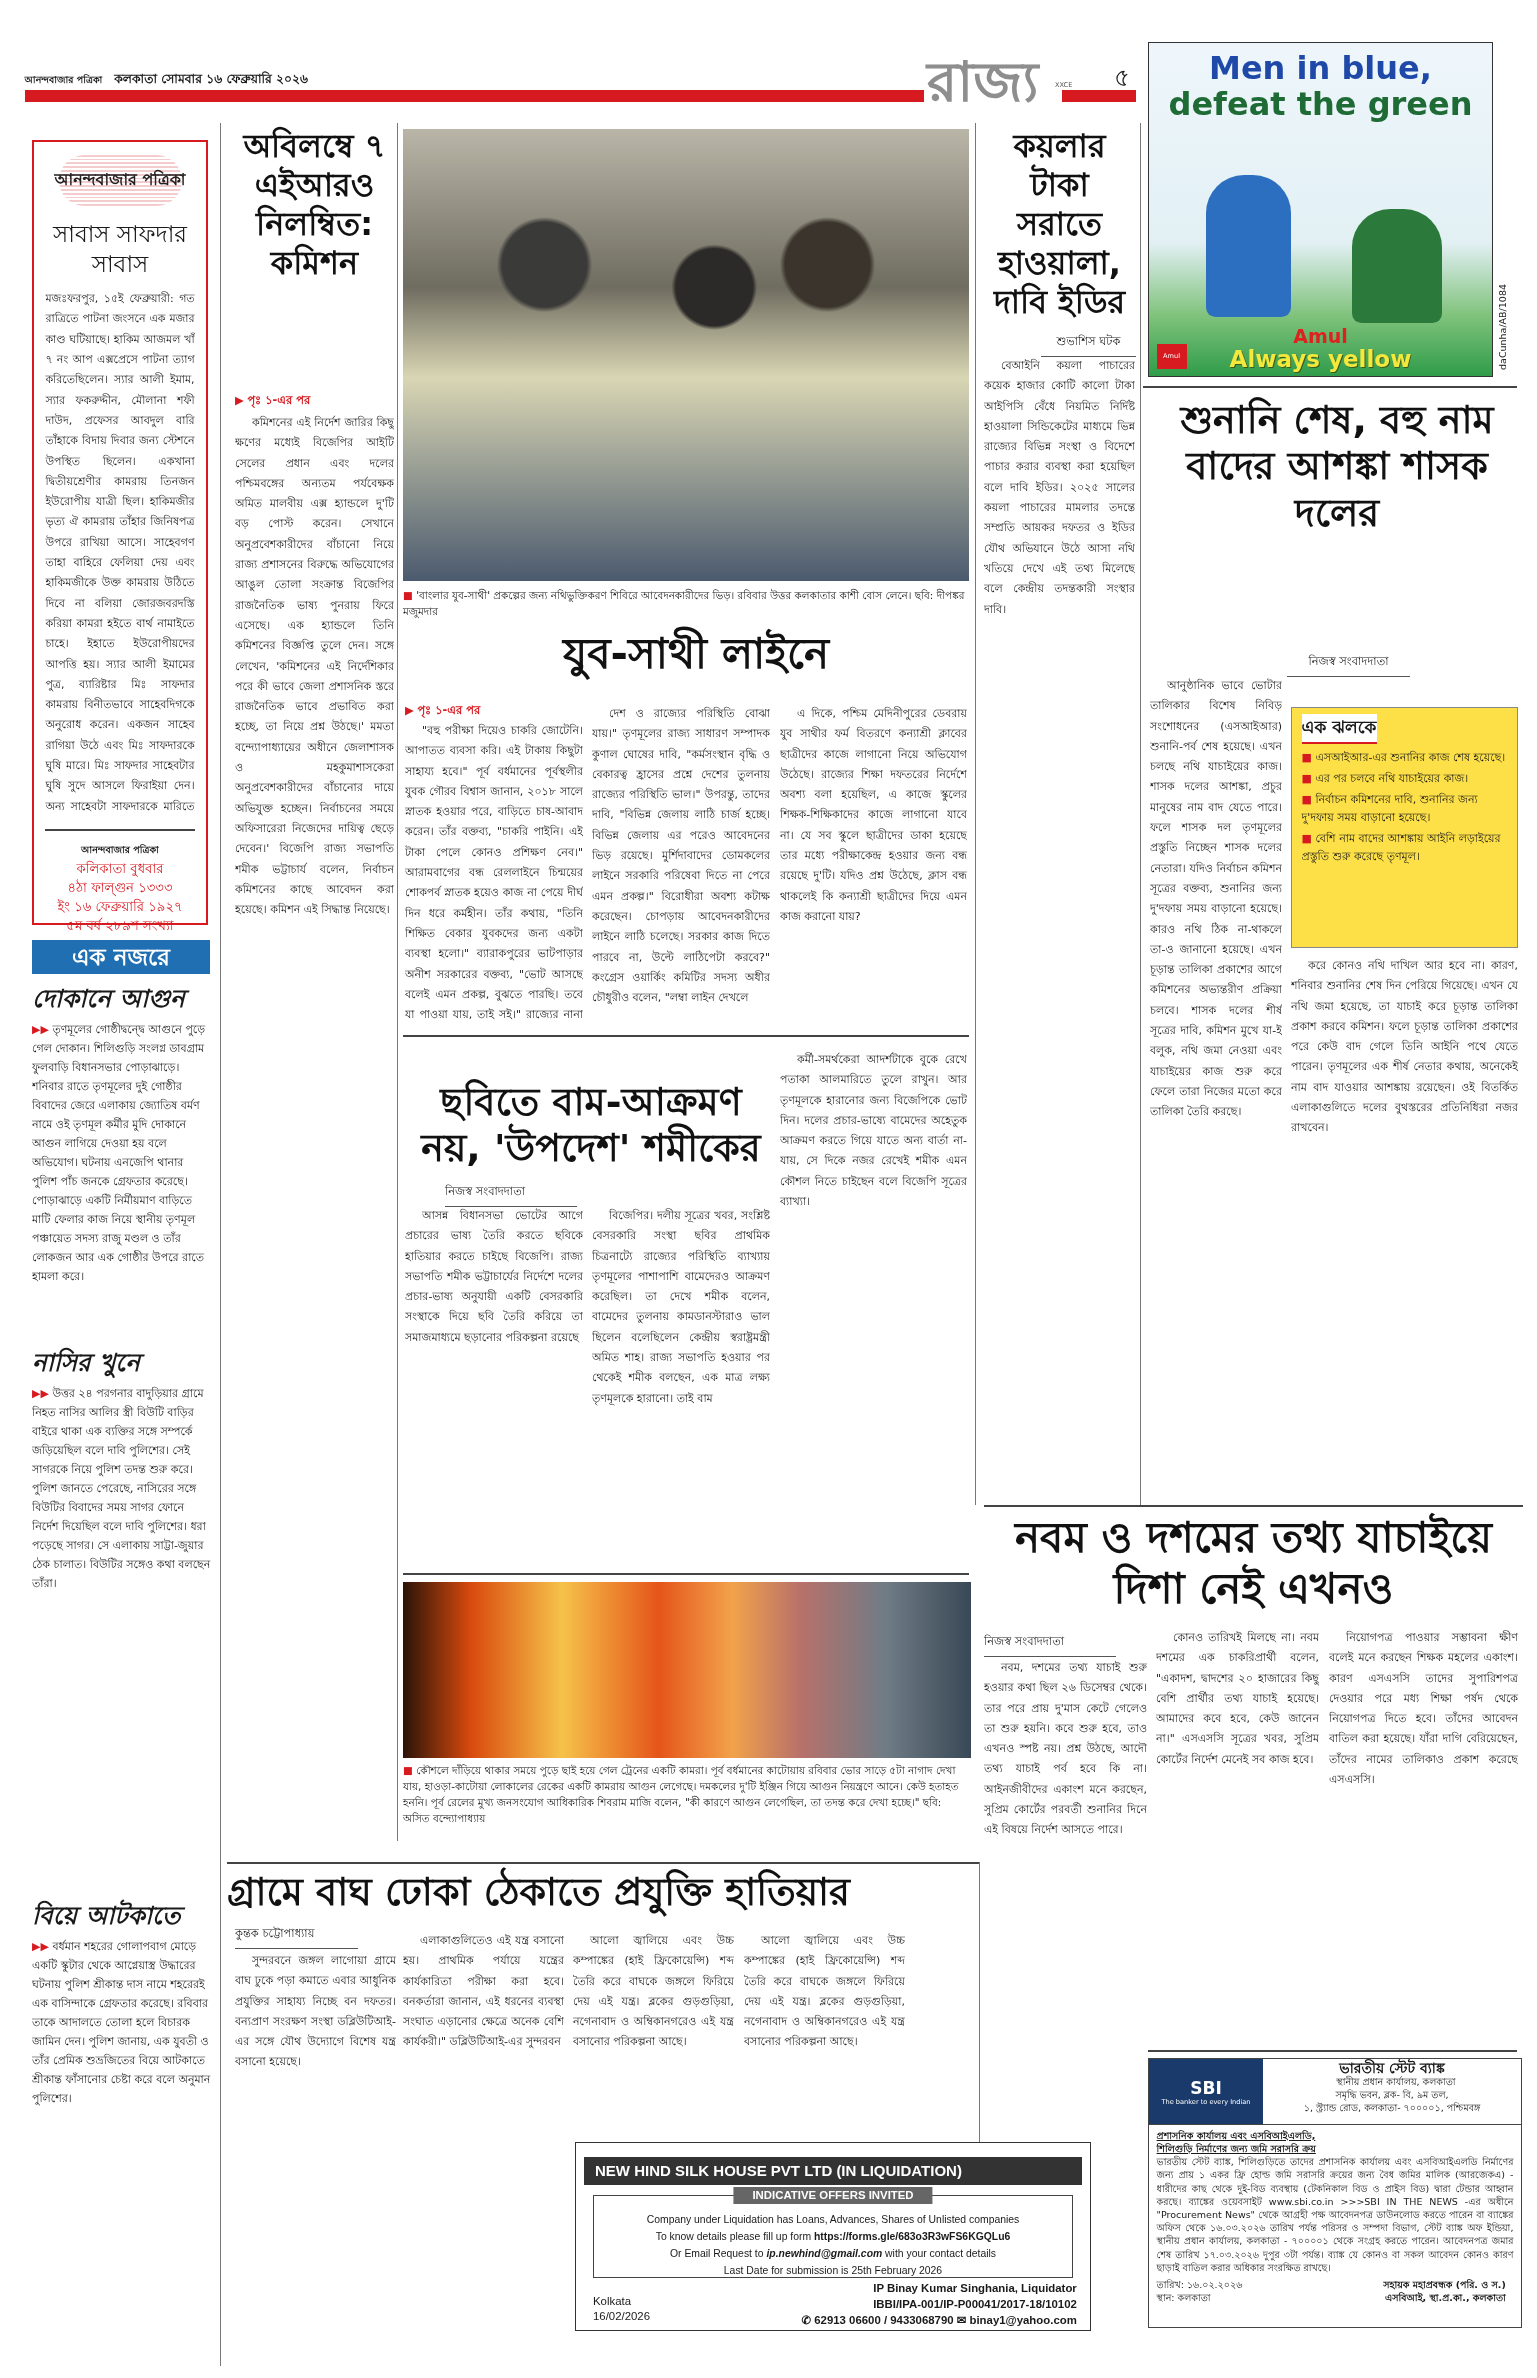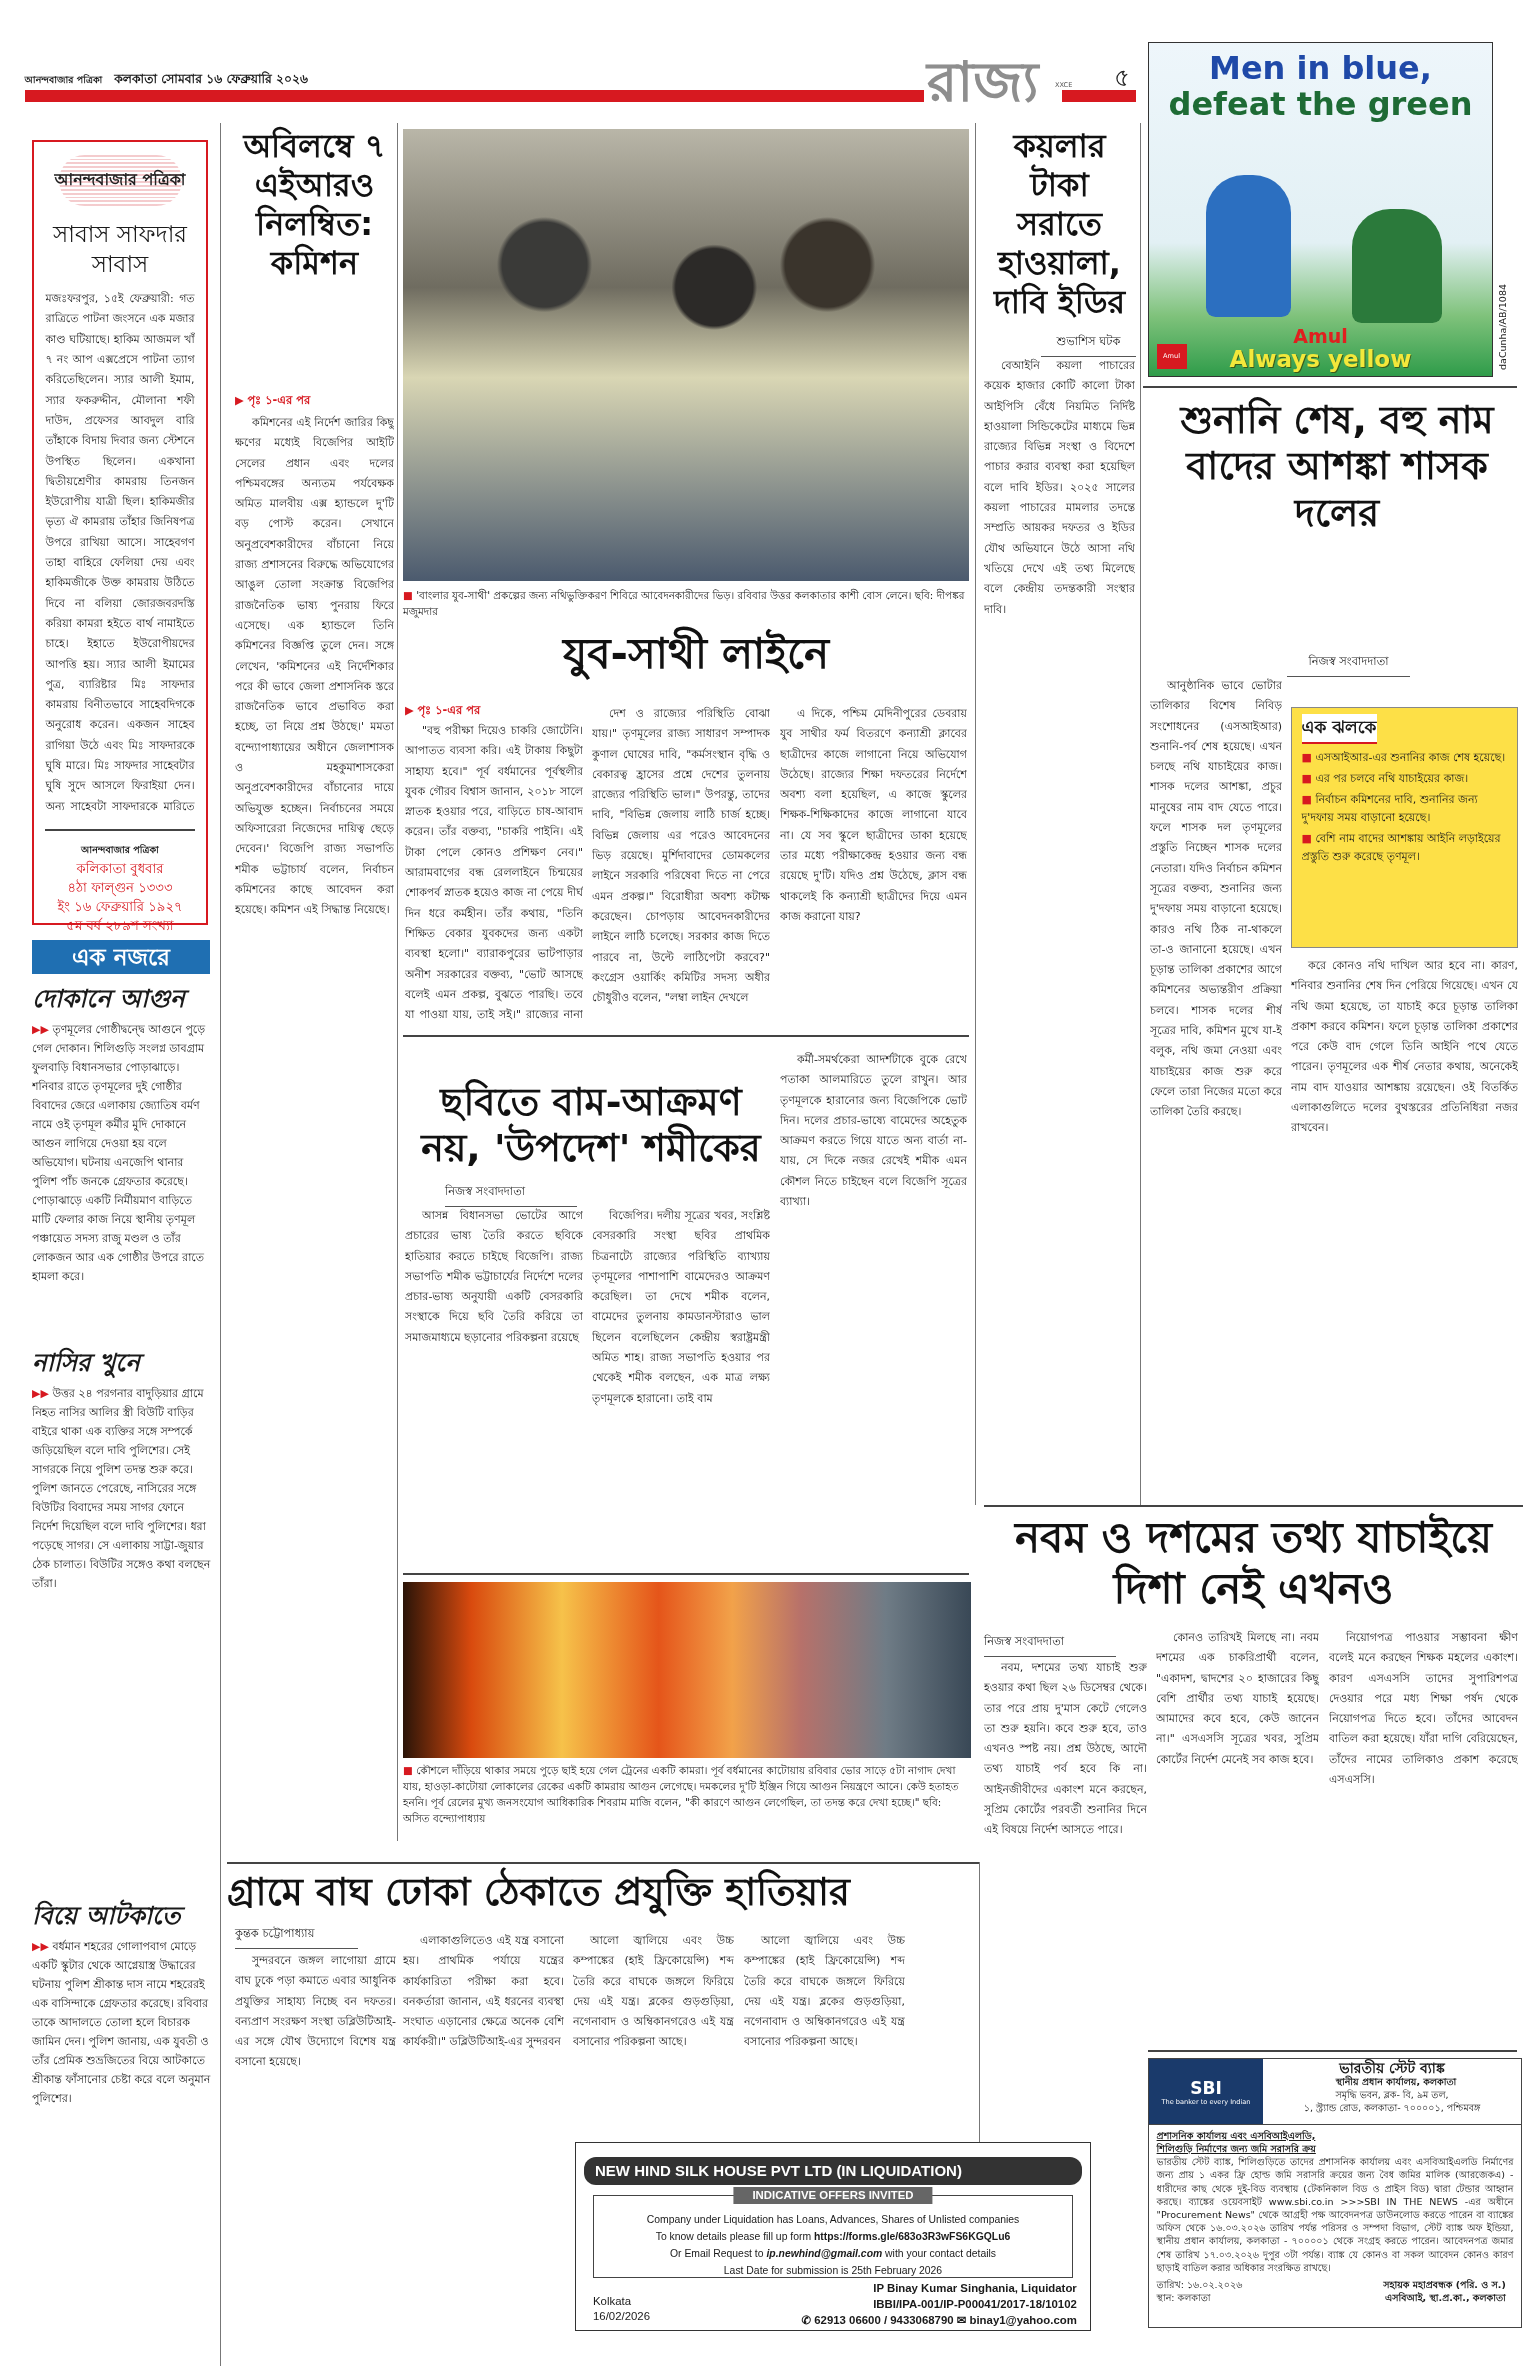--- a/index.html
+++ b/index.html
@@ -70,21 +70,21 @@
   #amul-credit { left: 1497px; top: 284px; font-size: 9.5px; color: #222; writing-mode: vertical-rl; transform: rotate(180deg); }
 
   
   #ek-jholoke { left: 1291px; top: 707px; width: 227px; height: 241px; border: 0.9px solid #888; padding: 0 9.5px 7.6px; background: #fde047; }
   #ek-jholoke-title { display: inline-block; background: #fff; font-size: 17px; font-weight: bold; border-bottom: 2.8px solid #d71920; margin: 5.7px 0 5.7px; }
   #ek-jholoke li { list-style: none; font-size: 11px; line-height: 18px; margin-bottom: 2.8px; }
   #ek-jholoke li .b { color: #d71920; }
 
   
   #liq-ad { left: 575px; top: 2142px; width: 516px; height: 189px; border: 1.9px solid #333; background: #fff; }
-  #liq-title { position: absolute; left: 7.6px; top: 14px; right: 7.6px; height: 28px; background: #333; color: #fff; font-size: 15px; font-weight: bold; line-height: 28px; padding-left: 11.4px; white-space: nowrap; overflow: hidden; border-radius: 12px; }
+  #liq-title { position: absolute; left: 7.6px; top: 14px; right: 7.6px; height: 28px; background: #333; color: #fff; font-size: 15px; font-weight: bold; line-height: 28px; padding-left: 11.4px; white-space: nowrap; overflow: hidden; }
   #liq-box { position: absolute; left: 17px; right: 17px; top: 52px; height: 83px; border: 0.9px solid #444; text-align: center; font-size: 10.4px; line-height: 17px; padding-top: 15px; }
   #liq-sub { position: absolute; left: 50%; transform: translateX(-50%); top: -9.5px; background: #666; color: #fff; font-weight: bold; font-size: 11.4px; padding: 0 19px; white-space: nowrap; }
   #liq-sign { position: absolute; right: 13.2px; top: 137px; font-size: 11.4px; font-weight: bold; text-align: right; line-height: 16px; }
   #liq-place { position: absolute; left: 17px; top: 151px; font-size: 11.4px; line-height: 15px; }
 
   
   #sbi-ad { left: 1148px; top: 2058px; width: 374px; height: 270px; border: 0.9px solid #444; background: #fff; font-size: 9.5px; }
   #sbi-head { display: flex; border-bottom: 0.9px solid #444; height: 66px; }
   #sbi-logo { width: 114px; background: #1a3a6b; color: #fff; font-weight: bold; font-size: 17px; display: flex; align-items: center; justify-content: center; flex-direction: column; }
   #sbi-logo small { font-size: 6.6px; font-weight: normal; }
@@ -303,21 +303,21 @@
 </div>
 
 <div class="abs" id="sbi-ad">
   <div id="sbi-head">
     <div id="sbi-logo">
       <span>SBI</span>
       <small>The banker to every Indian</small>
     </div>
     <div id="sbi-addr">
       <div class="big">ভারতীয় স্টেট ব্যাঙ্ক</div>
-      <div style="font-weight:bold;padding-left:8px;">স্থানীয় প্রধান কার্যালয়, কলকাতা</div>
+      <div style="font-weight:normal;padding-left:8px;">স্থানীয় প্রধান কার্যালয়, কলকাতা</div>
       <div>সমৃদ্ধি ভবন, ব্লক- বি, ৯ম তল,</div>
       <div>১, স্ট্র্যান্ড রোড, কলকাতা- ৭০০০০১, পশ্চিমবঙ্গ</div>
     </div>
   </div>
   <div id="sbi-body">
     <span class="u">প্রশাসনিক কার্যালয় এবং এসবিআইএলডি,</span>
     <span class="u">শিলিগুড়ি নির্মাণের জন্য জমি সরাসরি ক্রয়</span>
     <span>ভারতীয় স্টেট ব্যাঙ্ক, শিলিগুড়িতে তাদের প্রশাসনিক কার্যালয় এবং এসবিআইএলডি নির্মাণের জন্য প্রায় ১ একর ফ্রি হোল্ড জমি সরাসরি ক্রয়ের জন্য বৈধ জমির মালিক (আরজেকএ) - ধারীদের কাছ থেকে দুই-বিড ব্যবস্থায় (টেকনিকাল বিড ও প্রাইস বিড) দ্বারা টেন্ডার আহ্বান করছে। ব্যাঙ্কের ওয়েবসাইট www.sbi.co.in &gt;&gt;&gt;SBI IN THE NEWS -এর অধীনে "Procurement News" থেকে আগ্রহী পক্ষ আবেদনপত্র ডাউনলোড করতে পারেন বা ব্যাঙ্কের অফিস থেকে ১৬.০৩.২০২৬ তারিখ পর্যন্ত পরিসর ও সম্পদা বিভাগ, স্টেট ব্যাঙ্ক অফ ইন্ডিয়া, স্থানীয় প্রধান কার্যালয়, কলকাতা - ৭০০০০১ থেকে সংগ্রহ করতে পারেন। আবেদনপত্র জমার শেষ তারিখ ১৭.০৩.২০২৬ দুপুর ৩টা পর্যন্ত। ব্যাঙ্ক যে কোনও বা সকল আবেদন কোনও কারণ ছাড়াই বাতিল করার অধিকার সংরক্ষিত রাখছে।</span>
   </div>
   <div style="display:flex; justify-content:space-between; padding:0 7.6px; line-height:13.2px;">

